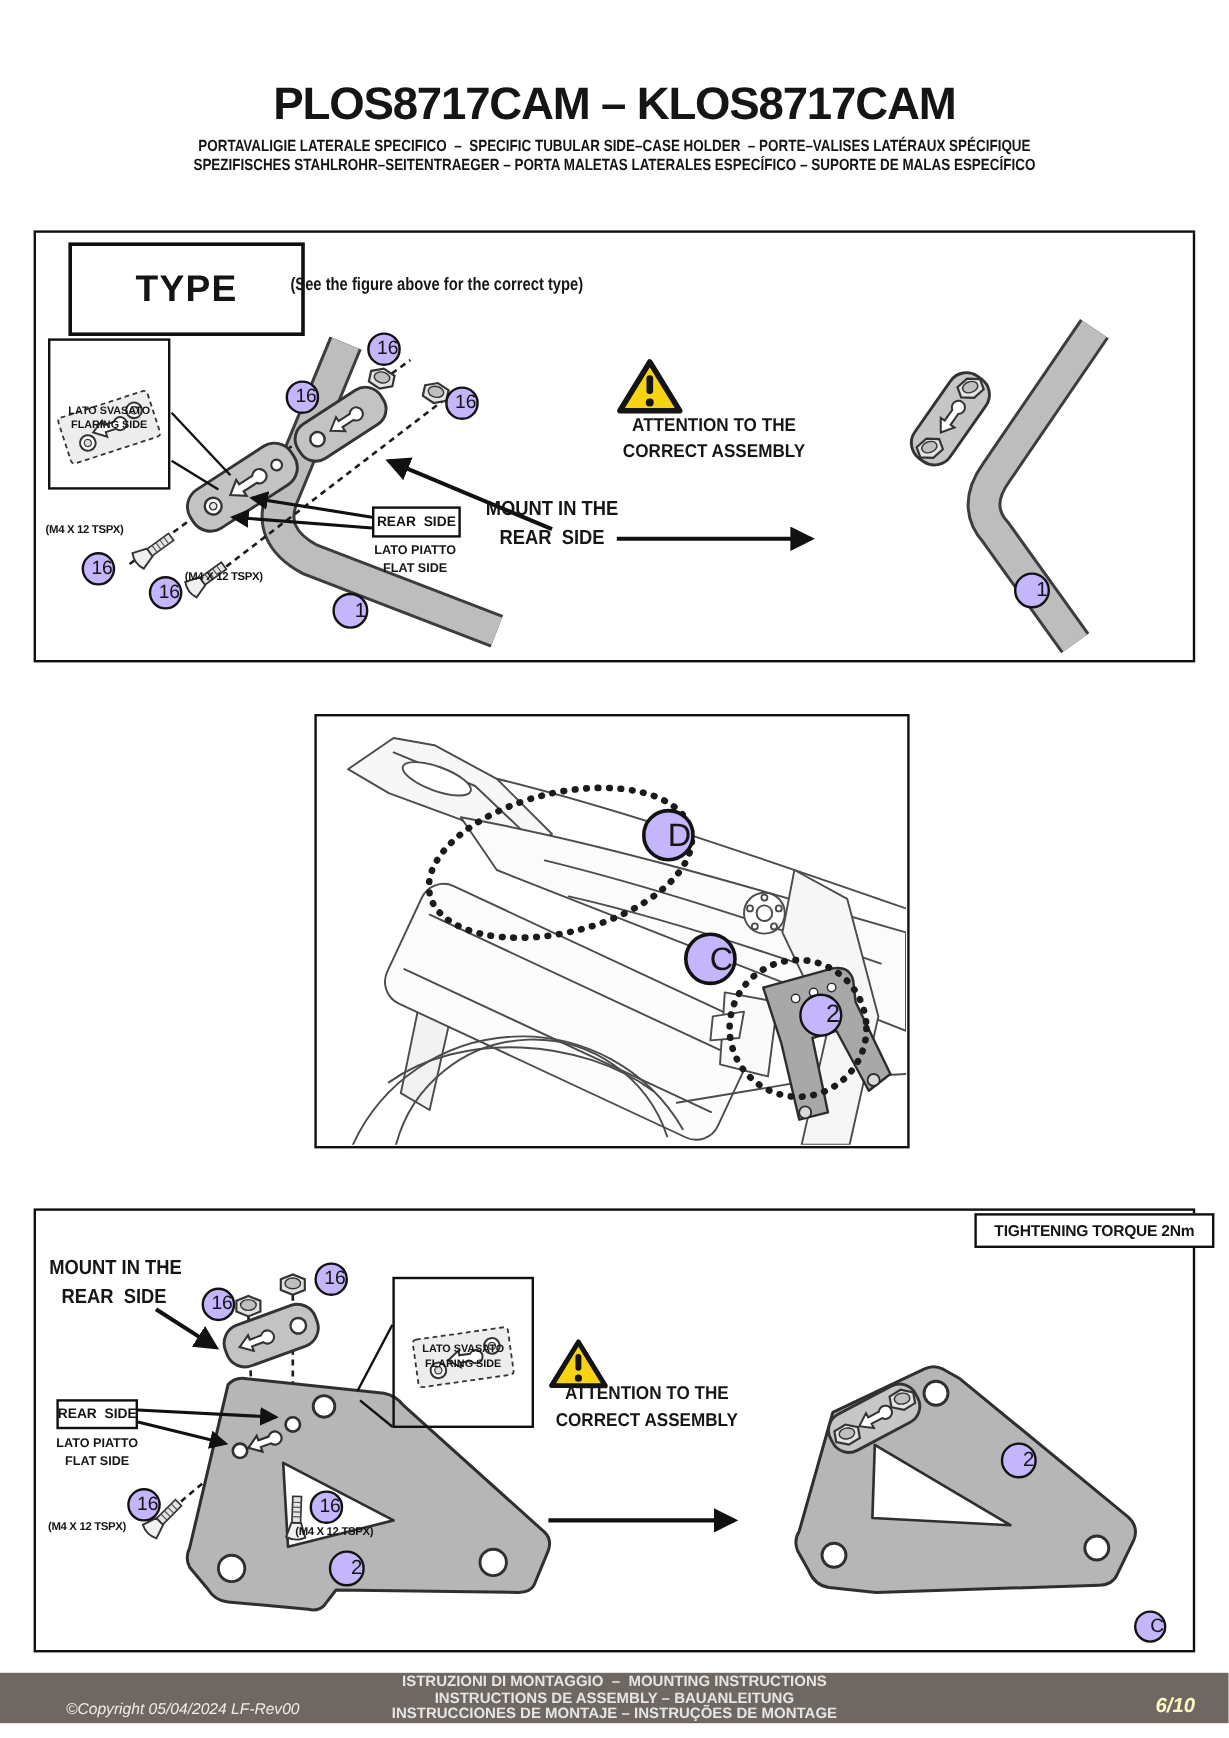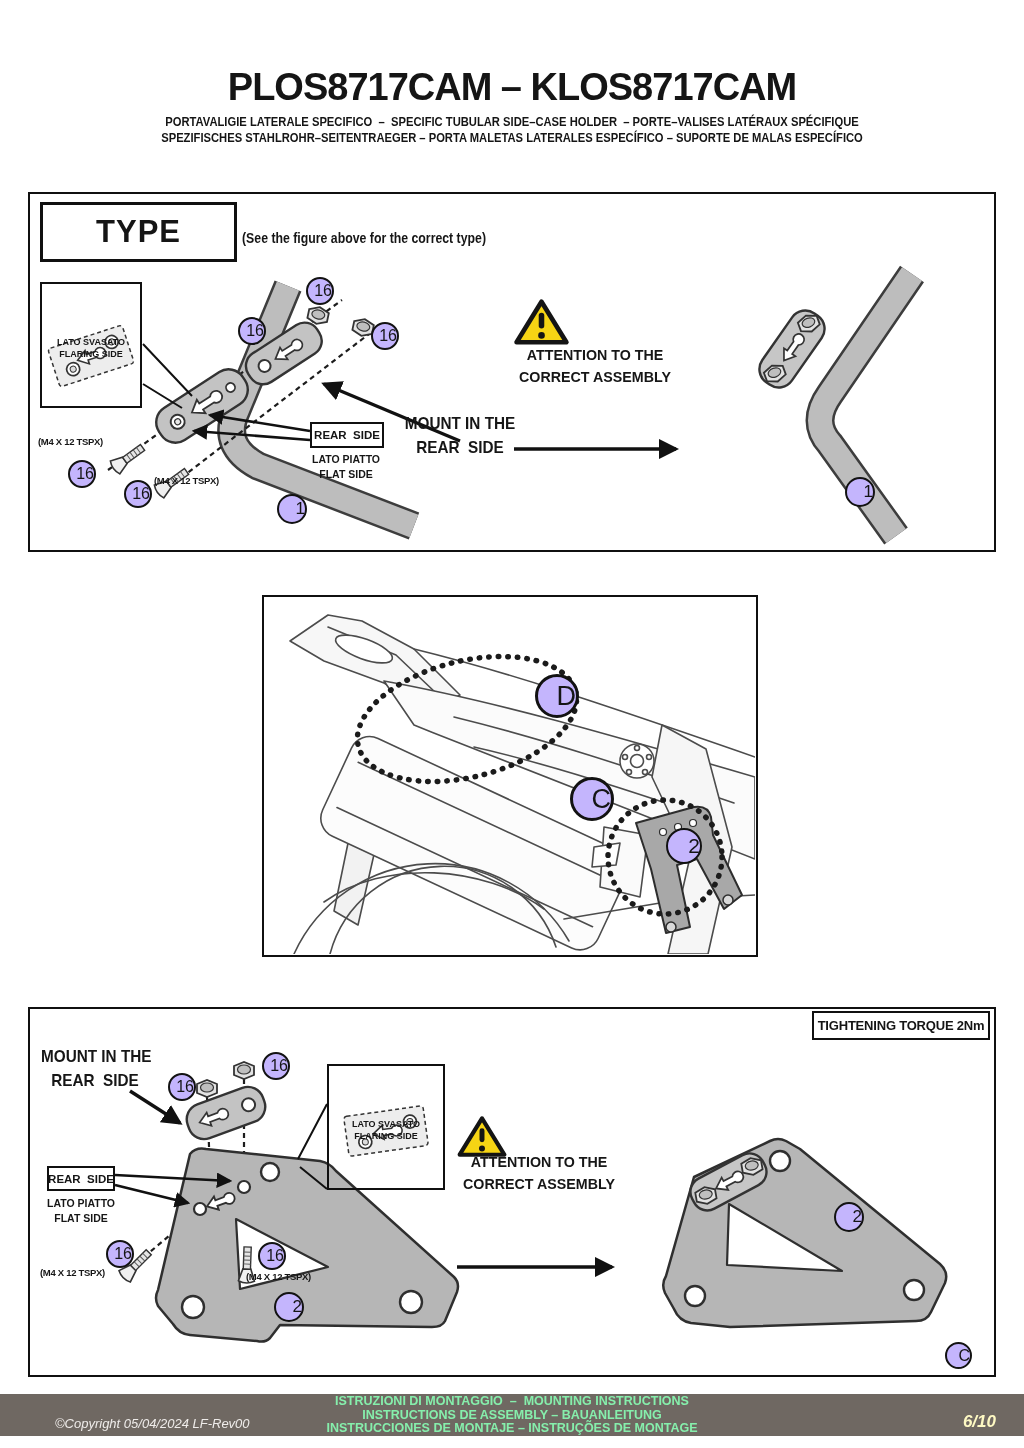--- a/index.html
+++ b/index.html
@@ -35,21 +35,21 @@
          border-radius:50%;display:flex;align-items:center;justify-content:flex-end;
          font-weight:400;}
   .b28{width:28px;height:28px;font-size:16px;}
   .b30{width:30px;height:30px;font-size:17px;}
   .b27{width:27px;height:27px;font-size:16px;}
   .b36{width:36px;height:36px;font-size:21px;}
   .b44{width:44px;height:44px;border-width:3px;font-size:27px;}
   .warn{position:absolute;}
   
   .footer{position:absolute;left:0;top:1372px;width:1024px;height:42px;background:#6f6862;}
-  .foot-center{position:absolute;left:0;top:1px;width:100%;text-align:center;color:#86efac;
+  .foot-center{position:absolute;left:0;top:1px;width:100%;text-align:center;color:#e5e5e5;
                font-weight:700;font-size:12.5px;line-height:13.5px;}
   .foot-copy{position:absolute;left:55px;bottom:5px;color:#efecea;font-style:italic;font-size:13px;}
   .foot-page{position:absolute;right:28px;bottom:4px;color:#fef9c3;font-style:italic;
              font-weight:700;font-size:17px;}
 </style>
 </head>
 <body>
 
 <div class="page">
 
@@ -142,21 +142,21 @@
         <ellipse cx="0" cy="-1.5" rx="6.5" ry="4.5" fill="#bfbfbf" stroke="#333" stroke-width="1.2"></ellipse>
       </g>
     </svg>
 
     <svg class="warn" style="left:483px;top:104px;" width="57" height="48" viewBox="0 0 60 52">
       <path d="M30,4 L57,48 H3 Z" fill="#f6d414" stroke="#141414" stroke-width="5" stroke-linejoin="round"></path>
       <rect x="27" y="16" width="6" height="17" rx="3" fill="#141414"></rect>
       <circle cx="30" cy="40.5" r="3.6" fill="#141414"></circle>
     </svg>
 
-    <div class="cbox typebox" style="left:10px;top:8px;width:197px;height:60px;">
+    <div class="cbox typebox" style="left:27px;top:8px;width:197px;height:78px;">
       <span>TYPE</span>
     </div>
     <div class="lbl typenote pre" style="left:212px;top:35px;">(See the figure above for the correct type)</div>
 
     <div class="cbox lsvbox" style="left:10px;top:88px;width:102px;height:126px;">
       <div>
         <div class="pre">LATO SVASATO</div>
         <div class="pre">FLARING SIDE</div>
       </div>
     </div>
@@ -339,21 +339,21 @@
         <ellipse cx="0" cy="-1.5" rx="6.5" ry="4.5" fill="#bfbfbf" stroke="#333" stroke-width="1.2"></ellipse>
       </g>
     </svg>
 
     <svg class="warn" style="left:427px;top:106px;" width="50" height="43" viewBox="0 0 60 52">
       <path d="M30,4 L57,48 H3 Z" fill="#f6d414" stroke="#141414" stroke-width="5" stroke-linejoin="round"></path>
       <rect x="27" y="16" width="6" height="17" rx="3" fill="#141414"></rect>
       <circle cx="30" cy="40.5" r="3.6" fill="#141414"></circle>
     </svg>
 
-    <div class="cbox torquebox pre" style="left:782px;top:2px;width:178px;height:29px;">
+    <div class="cbox torquebox pre" style="left:782px;top:2px;width:200px;height:29px;">
       <span>TIGHTENING TORQUE 2Nm</span>
     </div>
 
     <div class="lbl center mount" style="left:5px;top:36px;width:120px;">
       <div class="pre">MOUNT IN THE</div>
       <div class="pre">REAR  SIDE</div>
     </div>
 
     <div class="cbox lsvbox" style="left:297px;top:55px;width:118px;height:126px;">
       <div>

